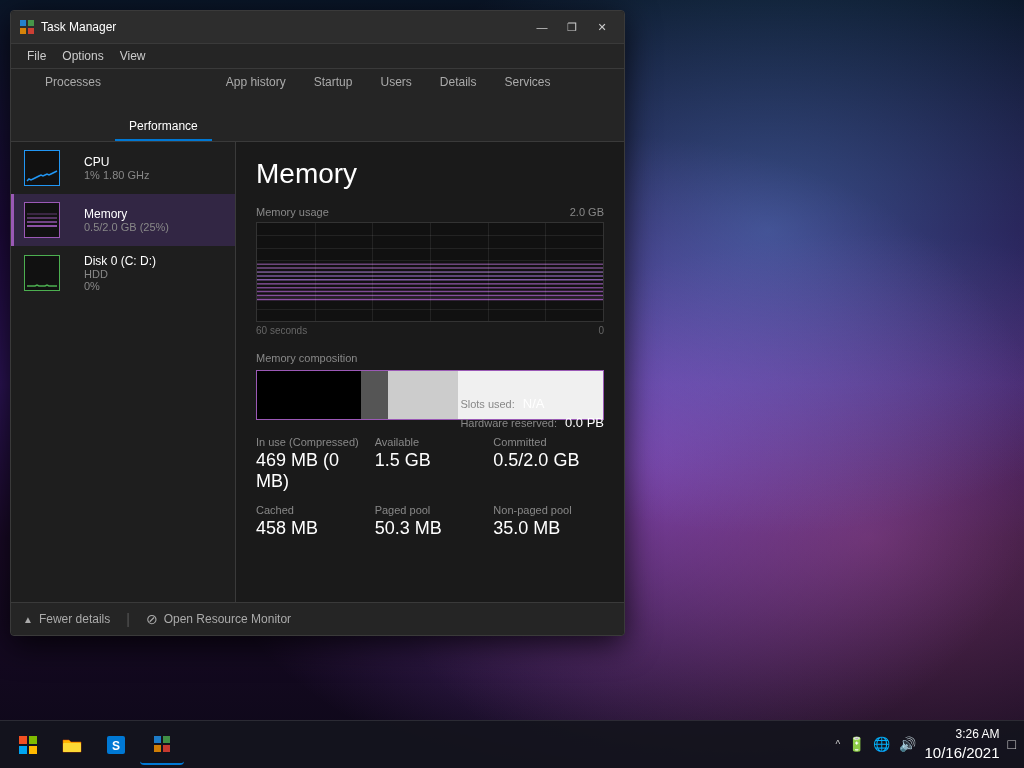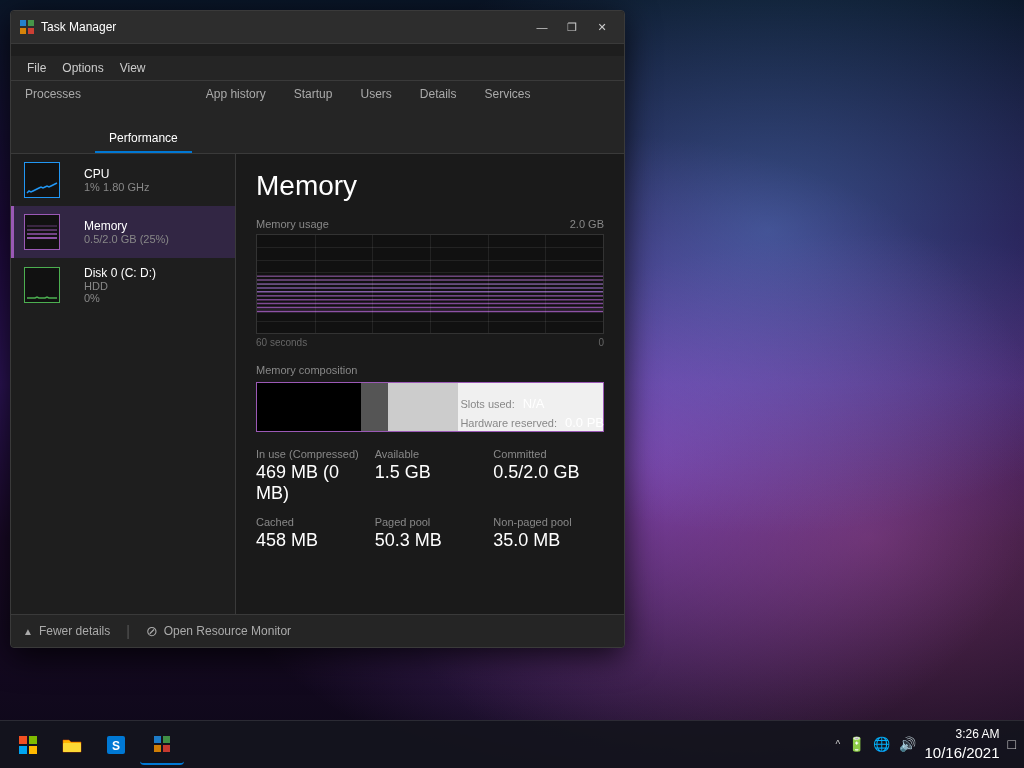--- a/index.html
+++ b/index.html
@@ -147,37 +147,36 @@
       color: #ccc;
       font-size: 11px;
     }
 
     
     .menu-bar {
       display: flex;
       padding: 2px 8px;
       background: #252525;
       border-bottom: 1px solid #3a3a3a;
-      margin-top: 12px;
     }
 
     .menu-item {
       padding: 3px 8px;
       color: #cccccc;
       font-size: 12px;
       cursor: pointer;
       border-radius: 3px;
     }
 
     
     .tabs {
       display: flex;
       background: #252525;
       border-bottom: 1px solid #3a3a3a;
-      padding: 0 0;
+      padding: 0 20px;
     }
 
     .tab {
       padding: 6px 14px;
       color: #aaaaaa;
       font-size: 12px;
       cursor: pointer;
       border-bottom: 2px solid transparent;
       white-space: nowrap;
     }

